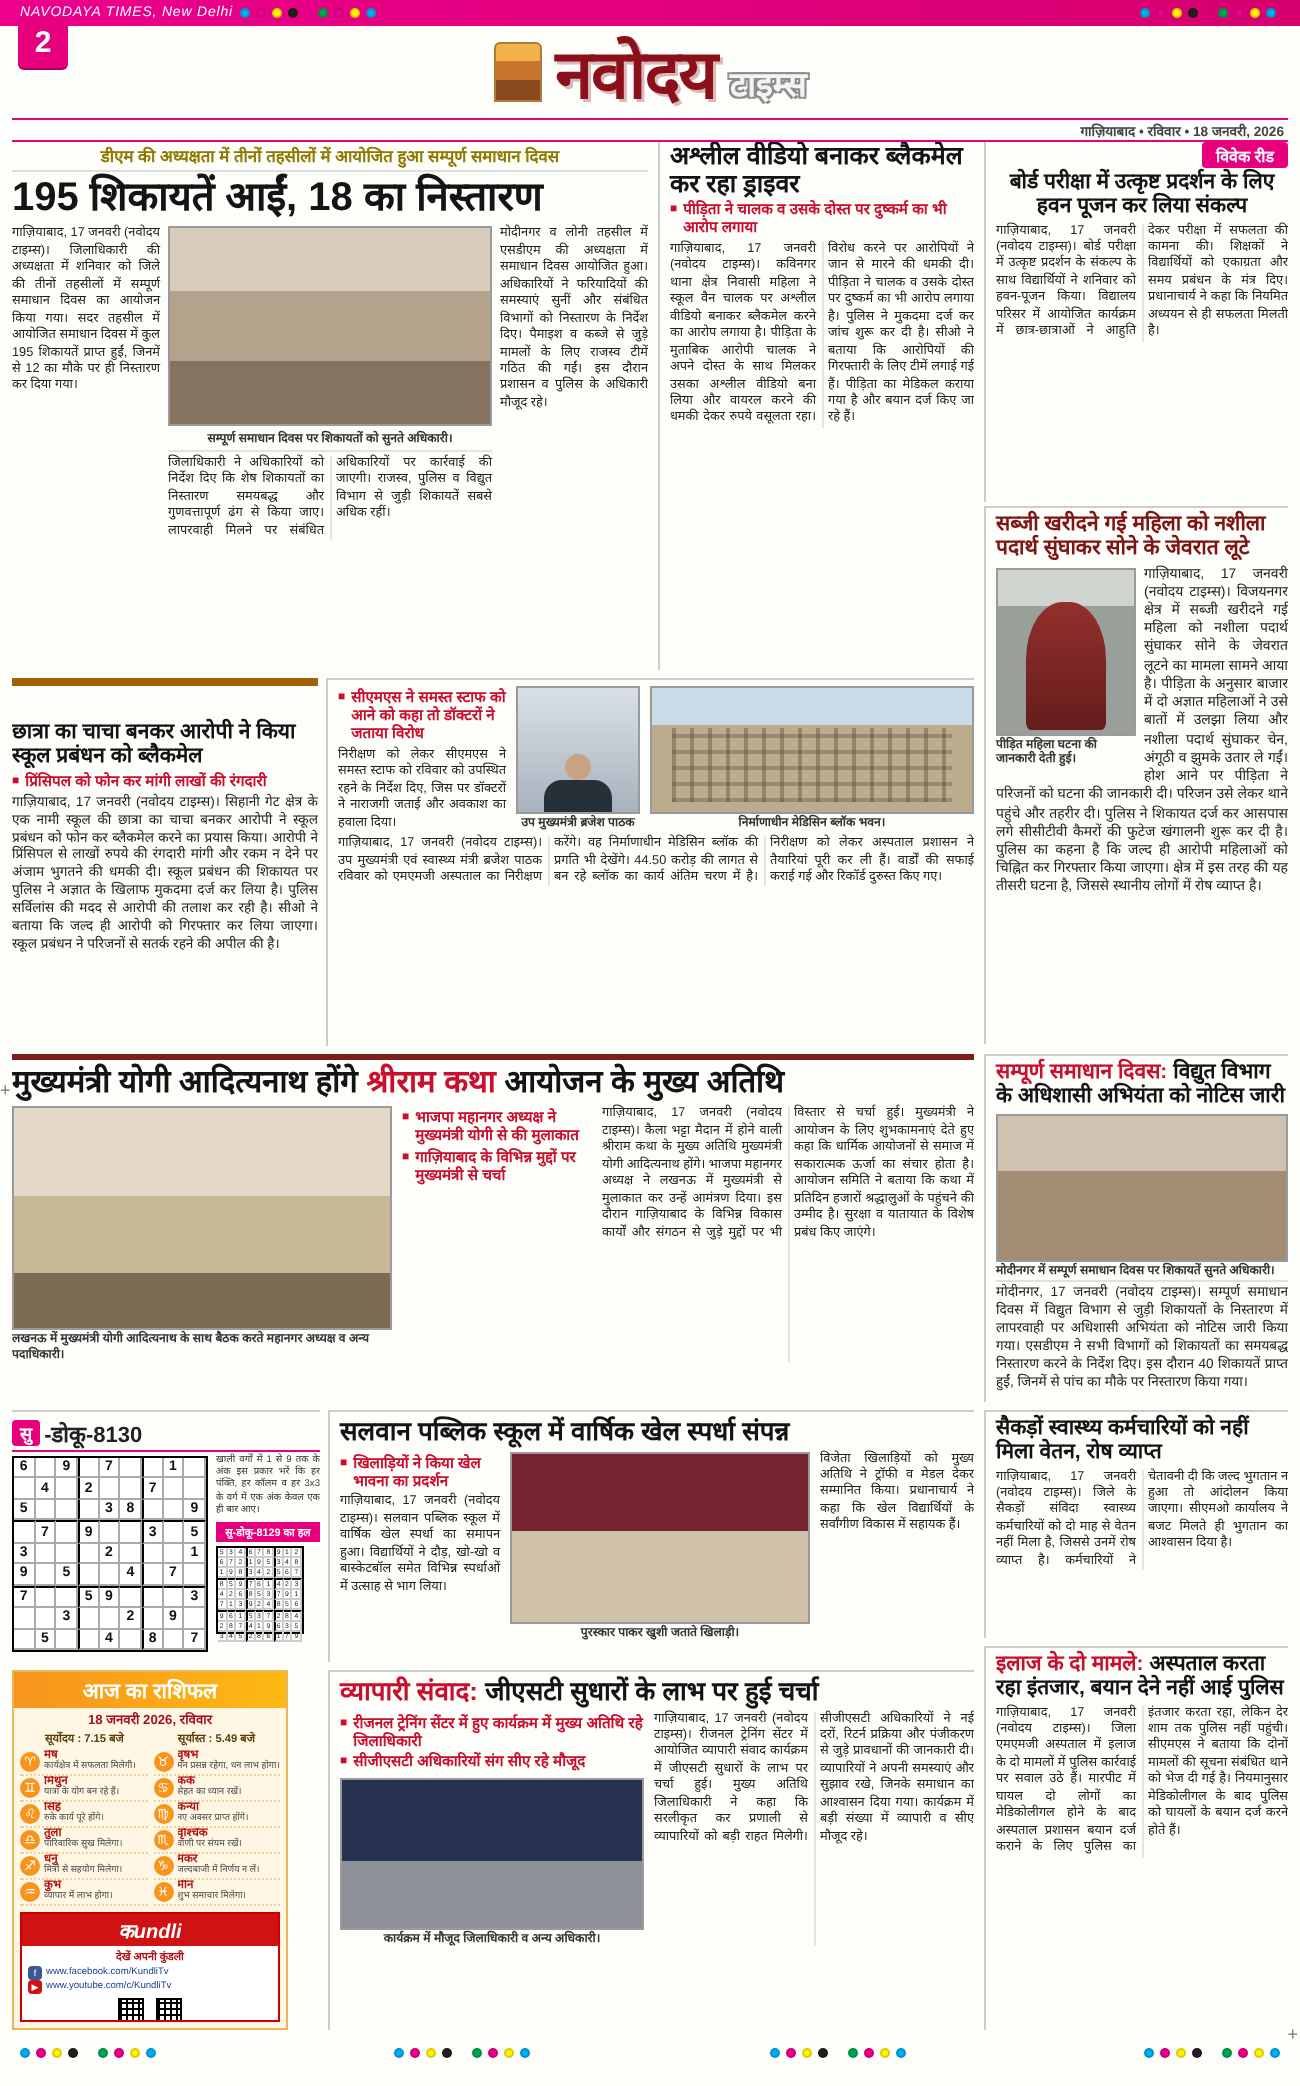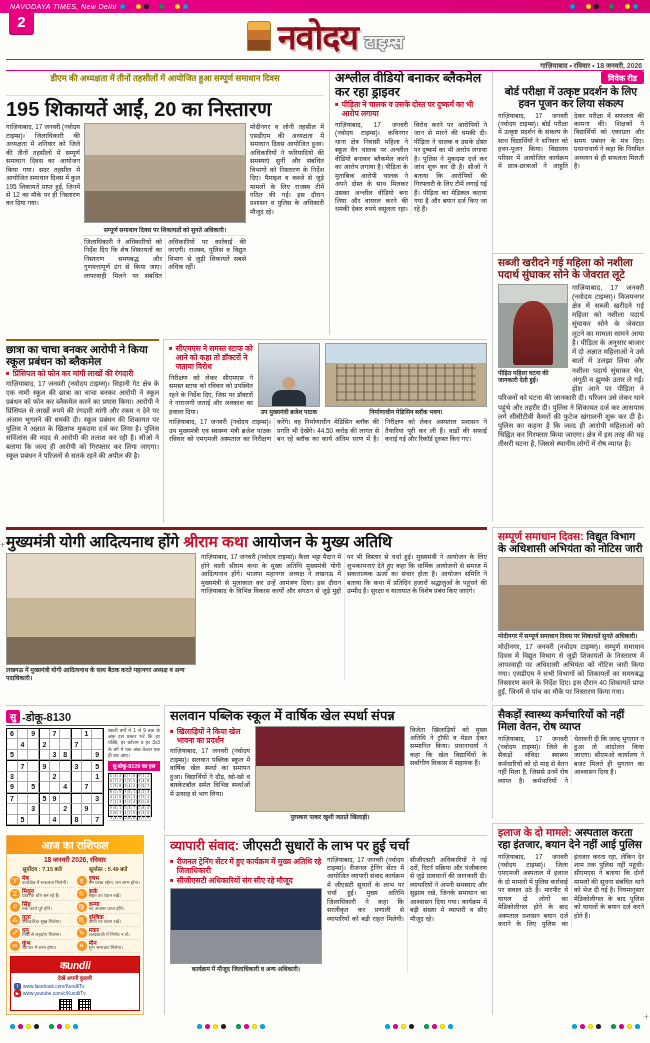--- a/index.html
+++ b/index.html
@@ -24,21 +24,21 @@
   .mast-city{font-size:27px;font-weight:bold;color:#9e1520;text-shadow:1px 1px 0 #e3c7c7;letter-spacing:-1px;}
   .mast-title{font-size:34px;font-weight:bold;color:#8c0f1c;text-shadow:1.5px 1.5px 0 #d9b8b8;letter-spacing:-1px;}
   .mast-suffix{font-size:17px;font-weight:bold;color:#f3f3f3;
           text-shadow:1px 1px 0 #8d8d8d,-1px -1px 0 #8d8d8d,1px -1px 0 #8d8d8d,-1px 1px 0 #8d8d8d;margin-top:10px;}
   .dateline{position:absolute;left:6px;right:6px;top:59px;height:12px;border-top:1.6px solid var(--brand);
           border-bottom:1px solid var(--brand);display:flex;align-items:center;justify-content:flex-end;
           font-size:6.8px;font-weight:bold;color:#444;padding:0 2px;}
 
   
   .sec{position:absolute;overflow:hidden;}
-  .kicker{color:var(--olive);font-weight:bold;font-size:8.4px;text-align:center;padding:1px 0 12px;border-bottom:1px solid #ddd;margin-bottom:2px;}
+  .kicker{color:var(--olive);font-weight:bold;font-size:8.4px;text-align:center;padding:1px 0 2px;border-bottom:1px solid #ddd;margin-bottom:2px;}
   h1,h2{line-height:1.12;color:#141414;}
   .h-lead{font-size:20px;font-weight:bold;margin:1px 0 3px;}
   .h-xl{font-size:15.5px;font-weight:bold;margin-bottom:3px;}
   .h-lg{font-size:13px;font-weight:bold;margin-bottom:2px;}
   .h-md{font-size:12.5px;font-weight:bold;margin-bottom:2px;}
   .h-sm{font-size:10.5px;font-weight:bold;margin-bottom:2px;}
   .center{text-align:center;}
   .maroon{color:#7e1414;}
   .red{color:var(--red);}
   .body{font-size:6.4px;line-height:1.32;text-align:justify;color:#222;}
@@ -66,21 +66,21 @@
   .ph-cm{height:112px;background:linear-gradient(180deg,#e3d9c6 0 40%,#c9b898 40% 75%,#7d6b55 75%);}
   .ph-notice{height:74px;background:linear-gradient(180deg,#cfc2b0 0 38%,#a28d73 38%);}
   .ph-sports{height:86px;background:linear-gradient(180deg,#77222f 0 46%,#cfc1aa 46%);}
   .ph-gst{height:76px;background:linear-gradient(180deg,#273250 0 55%,#8d9197 55%);}
 
   
   #sec-lead{left:6px;top:71px;width:318px;height:264px;}
   #sec-driver{left:329px;top:71px;width:158px;height:264px;border-left:1px solid #ccc;padding-left:5px;}
   #sec-vivek{left:492px;top:71px;width:152px;height:180px;border-left:1px solid #ccc;padding-left:5px;}
   #sec-robbery{left:492px;top:253px;width:152px;height:269px;border-left:1px solid #ccc;border-top:1px solid #ccc;padding:3px 0 0 5px;}
-  #sec-school{left:6px;top:339px;width:153px;height:184px;border-top:2px solid #a16207;padding-top:3px;}
+  #sec-school{left:6px;top:339px;width:153px;height:184px;border-top:4px solid #a16207;padding-top:18px;}
   #sec-health{left:163px;top:339px;width:324px;height:184px;border-top:1px solid #ccc;border-left:1px solid #ccc;padding:3px 0 0 5px;}
   #sec-yogi{left:6px;top:527px;width:481px;height:174px;border-top:3px solid #7f1d1d;padding-top:3px;}
   #sec-notice{left:492px;top:527px;width:152px;height:174px;border-left:1px solid #ccc;border-top:1px solid #ccc;padding:3px 0 0 5px;}
   #sec-sudoku{left:6px;top:705px;width:154px;height:126px;border-top:1px solid #ccc;padding-top:3px;}
   #sec-sports{left:164px;top:705px;width:323px;height:126px;border-top:1px solid #ccc;border-left:1px solid #ccc;padding:3px 0 0 5px;}
   #sec-salary{left:492px;top:705px;width:152px;height:114px;border-left:1px solid #ccc;border-top:1px solid #ccc;padding:3px 0 0 5px;}
   #sec-horoscope{left:6px;top:835px;width:138px;height:180px;}
   #sec-gst{left:164px;top:835px;width:323px;height:180px;border-top:1px solid #ccc;border-left:1px solid #ccc;padding:3px 0 0 5px;}
   #sec-hospital{left:492px;top:823px;width:152px;height:192px;border-left:1px solid #ccc;border-top:1px solid #ccc;padding:3px 0 0 5px;}
 
@@ -211,21 +211,21 @@
     <span class="mast-graphic"></span>
     <span class="mast-title">नवोदय</span>
     <span class="mast-suffix">टाइम्स</span>
   </div>
   <div class="dateline">
     <span>गाज़ियाबाद  •  रविवार  •  18 जनवरी, 2026</span>
   </div>
 
   <section id="sec-lead" class="sec">
     <div class="kicker">डीएम की अध्यक्षता में तीनों तहसीलों में आयोजित हुआ सम्पूर्ण समाधान दिवस</div>
-    <h1 class="h-lead">195 शिकायतें आईं, 20 का निस्तारण</h1>
+    <h1 class="h-lead">195 शिकायतें आईं, 18 का निस्तारण</h1>
     <div class="lead-row">
       <div class="body w74">गाज़ियाबाद, 17 जनवरी (नवोदय टाइम्स)। जिलाधिकारी की अध्यक्षता में शनिवार को जिले की तीनों तहसीलों में सम्पूर्ण समाधान दिवस का आयोजन किया गया। सदर तहसील में आयोजित समाधान दिवस में कुल 195 शिकायतें प्राप्त हुईं, जिनमें से 12 का मौके पर ही निस्तारण कर दिया गया।</div>
       <div class="lead-mid">
         <div class="photo ph-meeting"></div>
         <div class="caption">सम्पूर्ण समाधान दिवस पर शिकायतों को सुनते अधिकारी।</div>
         <div class="body cols2">जिलाधिकारी ने अधिकारियों को निर्देश दिए कि शेष शिकायतों का निस्तारण समयबद्ध और गुणवत्तापूर्ण ढंग से किया जाए। लापरवाही मिलने पर संबंधित अधिकारियों पर कार्रवाई की जाएगी। राजस्व, पुलिस व विद्युत विभाग से जुड़ी शिकायतें सबसे अधिक रहीं।</div>
       </div>
       <div class="body w74">मोदीनगर व लोनी तहसील में एसडीएम की अध्यक्षता में समाधान दिवस आयोजित हुआ। अधिकारियों ने फरियादियों की समस्याएं सुनीं और संबंधित विभागों को निस्तारण के निर्देश दिए। पैमाइश व कब्जे से जुड़े मामलों के लिए राजस्व टीमें गठित की गईं। इस दौरान प्रशासन व पुलिस के अधिकारी मौजूद रहे।</div>
     </div>
   </section>
@@ -287,20 +287,30 @@
   </section>
 
   <section id="sec-yogi" class="sec">
     <h2 class="h-xl"><span>मुख्यमंत्री योगी आदित्यनाथ होंगे </span><span class="red">श्रीराम कथा</span><span> आयोजन के मुख्य अतिथि</span></h2>
     <div class="yogi-row">
       <div class="yogi-photo">
         <div class="photo ph-cm"></div>
         <div class="caption">लखनऊ में मुख्यमंत्री योगी आदित्यनाथ के साथ बैठक करते महानगर अध्यक्ष व अन्य पदाधिकारी।</div>
       </div>
       <div class="yogi-right">
+        <div class="yogi-bullets">
+          <div class="bullet">
+            <span class="bsq"></span>
+            <span>भाजपा महानगर अध्यक्ष ने मुख्यमंत्री योगी से की मुलाकात</span>
+          </div>
+          <div class="bullet">
+            <span class="bsq"></span>
+            <span>गाज़ियाबाद के विभिन्न मुद्दों पर मुख्यमंत्री से चर्चा</span>
+          </div>
+        </div>
         <div class="body cols2">गाज़ियाबाद, 17 जनवरी (नवोदय टाइम्स)। कैला भट्टा मैदान में होने वाली श्रीराम कथा के मुख्य अतिथि मुख्यमंत्री योगी आदित्यनाथ होंगे। भाजपा महानगर अध्यक्ष ने लखनऊ में मुख्यमंत्री से मुलाकात कर उन्हें आमंत्रण दिया। इस दौरान गाज़ियाबाद के विभिन्न विकास कार्यों और संगठन से जुड़े मुद्दों पर भी विस्तार से चर्चा हुई। मुख्यमंत्री ने आयोजन के लिए शुभकामनाएं देते हुए कहा कि धार्मिक आयोजनों से समाज में सकारात्मक ऊर्जा का संचार होता है। आयोजन समिति ने बताया कि कथा में प्रतिदिन हजारों श्रद्धालुओं के पहुंचने की उम्मीद है। सुरक्षा व यातायात के विशेष प्रबंध किए जाएंगे।</div>
       </div>
     </div>
   </section>
 
   <section id="sec-notice" class="sec">
     <h2 class="h-sm"><span class="red">सम्पूर्ण समाधान दिवस: </span><span>विद्युत विभाग के अधिशासी अभियंता को नोटिस जारी</span></h2>
     <div class="photo ph-notice"></div>
     <div class="caption">मोदीनगर में सम्पूर्ण समाधान दिवस पर शिकायतें सुनते अधिकारी।</div>
     <div class="body sz68">मोदीनगर, 17 जनवरी (नवोदय टाइम्स)। सम्पूर्ण समाधान दिवस में विद्युत विभाग से जुड़ी शिकायतों के निस्तारण में लापरवाही पर अधिशासी अभियंता को नोटिस जारी किया गया। एसडीएम ने सभी विभागों को शिकायतों का समयबद्ध निस्तारण करने के निर्देश दिए। इस दौरान 40 शिकायतें प्राप्त हुईं, जिनमें से पांच का मौके पर निस्तारण किया गया।</div>

